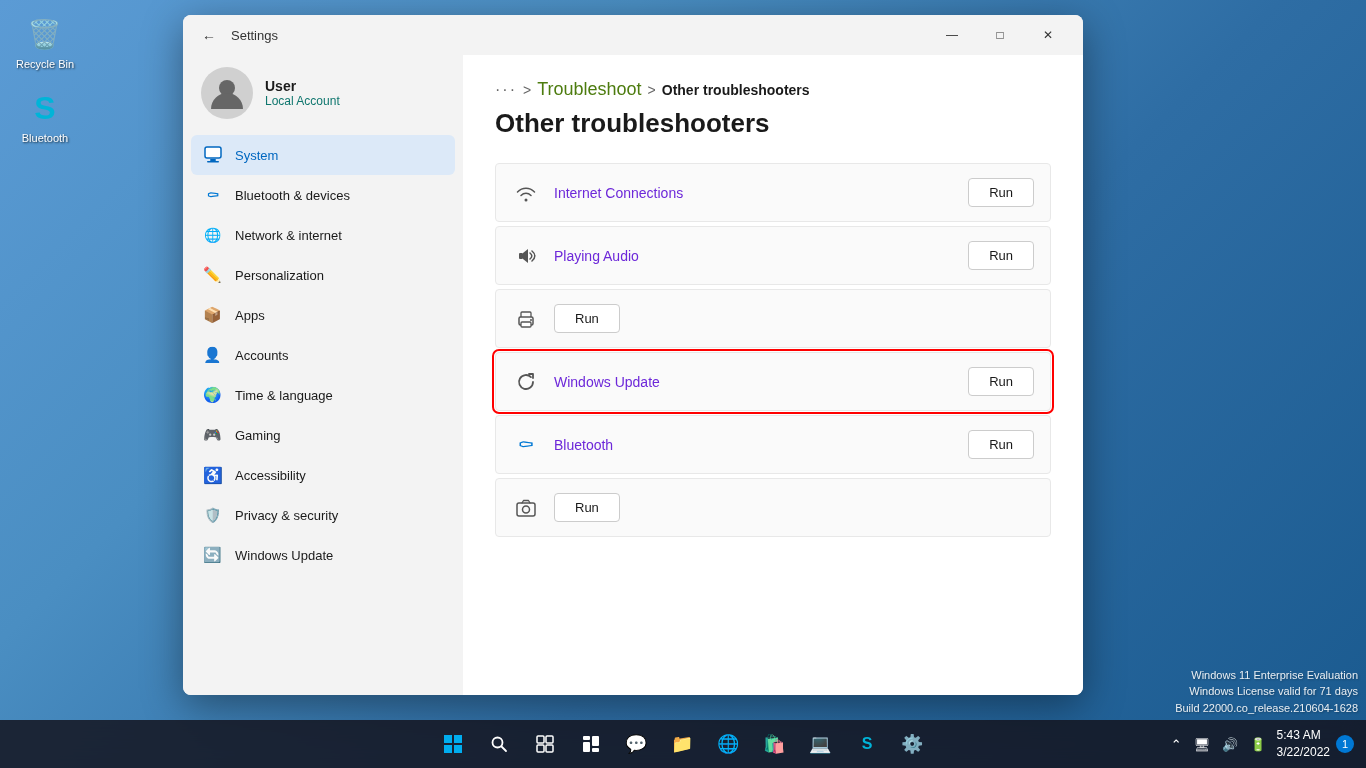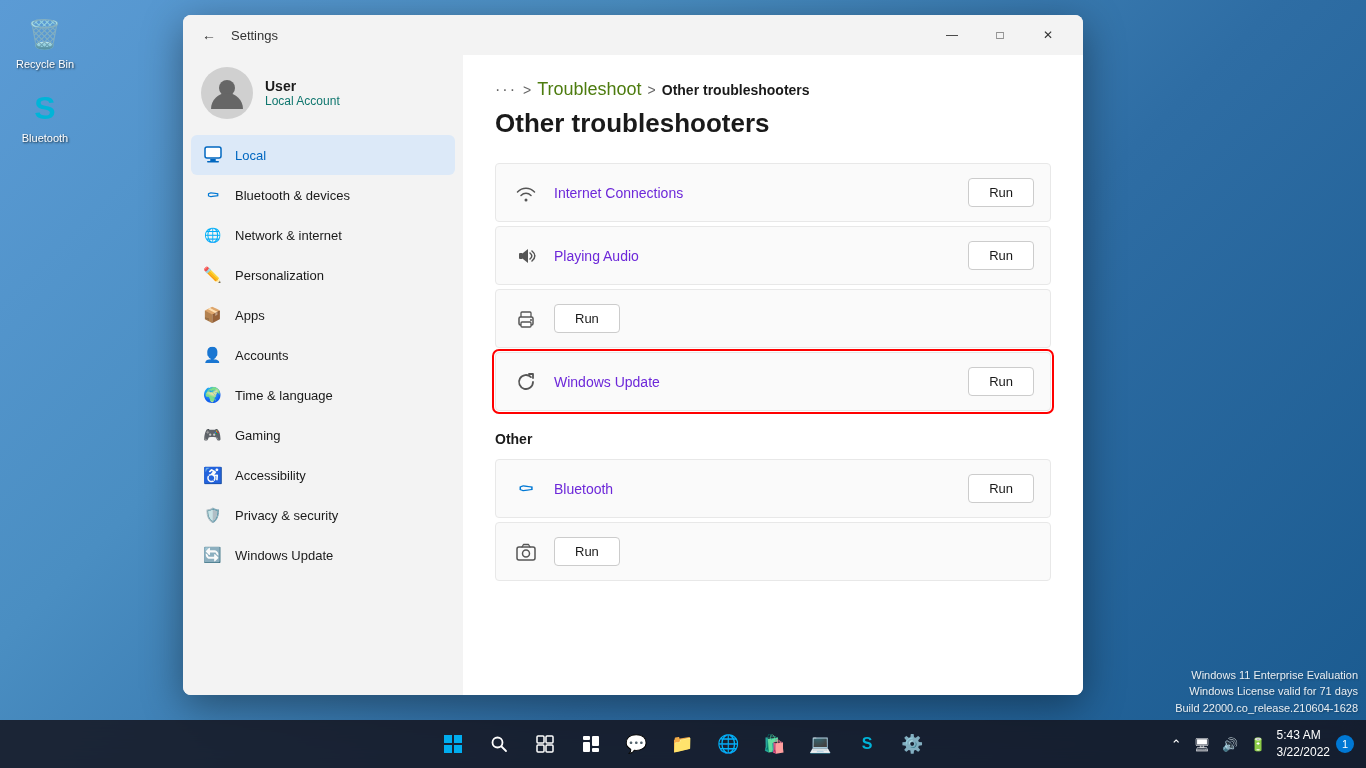--- a/index.html
+++ b/index.html
@@ -415,21 +415,21 @@
 
         <nav>
           <div class="nav-item active">
             <span class="nav-icon">
               <svg width="18" height="18" viewBox="0 0 18 18" fill="none">
                 <rect x="1" y="1" width="16" height="11" rx="2" stroke="#0067c0" stroke-width="1.5" fill="white"></rect>
                 <rect x="6" y="13" width="6" height="2" fill="#0067c0" rx="1"></rect>
                 <rect x="3" y="15" width="12" height="1.5" fill="#0067c0" rx="0.75"></rect>
               </svg>
             </span>
-            <span class="nav-item-label">Local</span>
+            <span class="nav-item-label">System</span>
           </div>
           <div class="nav-item">
             <span class="nav-icon" style="color:#0078d4;font-size:16px;">⚰</span>
             <span class="nav-item-label">Bluetooth &amp; devices</span>
           </div>
           <div class="nav-item">
             <span class="nav-icon" style="color:#0078d4;font-size:14px;">🌐</span>
             <span class="nav-item-label">Network &amp; internet</span>
           </div>
           <div class="nav-item">
@@ -521,21 +521,20 @@
           <div class="troubleshooter-icon">
             <svg width="22" height="22" viewBox="0 0 22 22" fill="none">
               <path d="M18 11a7 7 0 11-2.05-4.95" stroke="#555" stroke-width="1.8" stroke-linecap="round" fill="none"></path>
               <polyline points="14,3 18,3 18,7" stroke="#555" stroke-width="1.8" stroke-linecap="round" stroke-linejoin="round" fill="none"></polyline>
             </svg>
           </div>
           <span class="troubleshooter-label">Windows Update</span>
           <button class="run-btn">Run</button>
         </div>
 
-        <div class="section-title" style="margin-top:20px;">Other</div>
 
         <div class="troubleshooter-item">
           <div class="troubleshooter-icon" style="color:#0078d4;font-size:20px;">⚰</div>
           <span class="troubleshooter-label">Bluetooth</span>
           <button class="run-btn">Run</button>
         </div>
 
         <div class="troubleshooter-item">
           <div class="troubleshooter-icon">
             <svg width="22" height="22" viewBox="0 0 22 22" fill="none">

